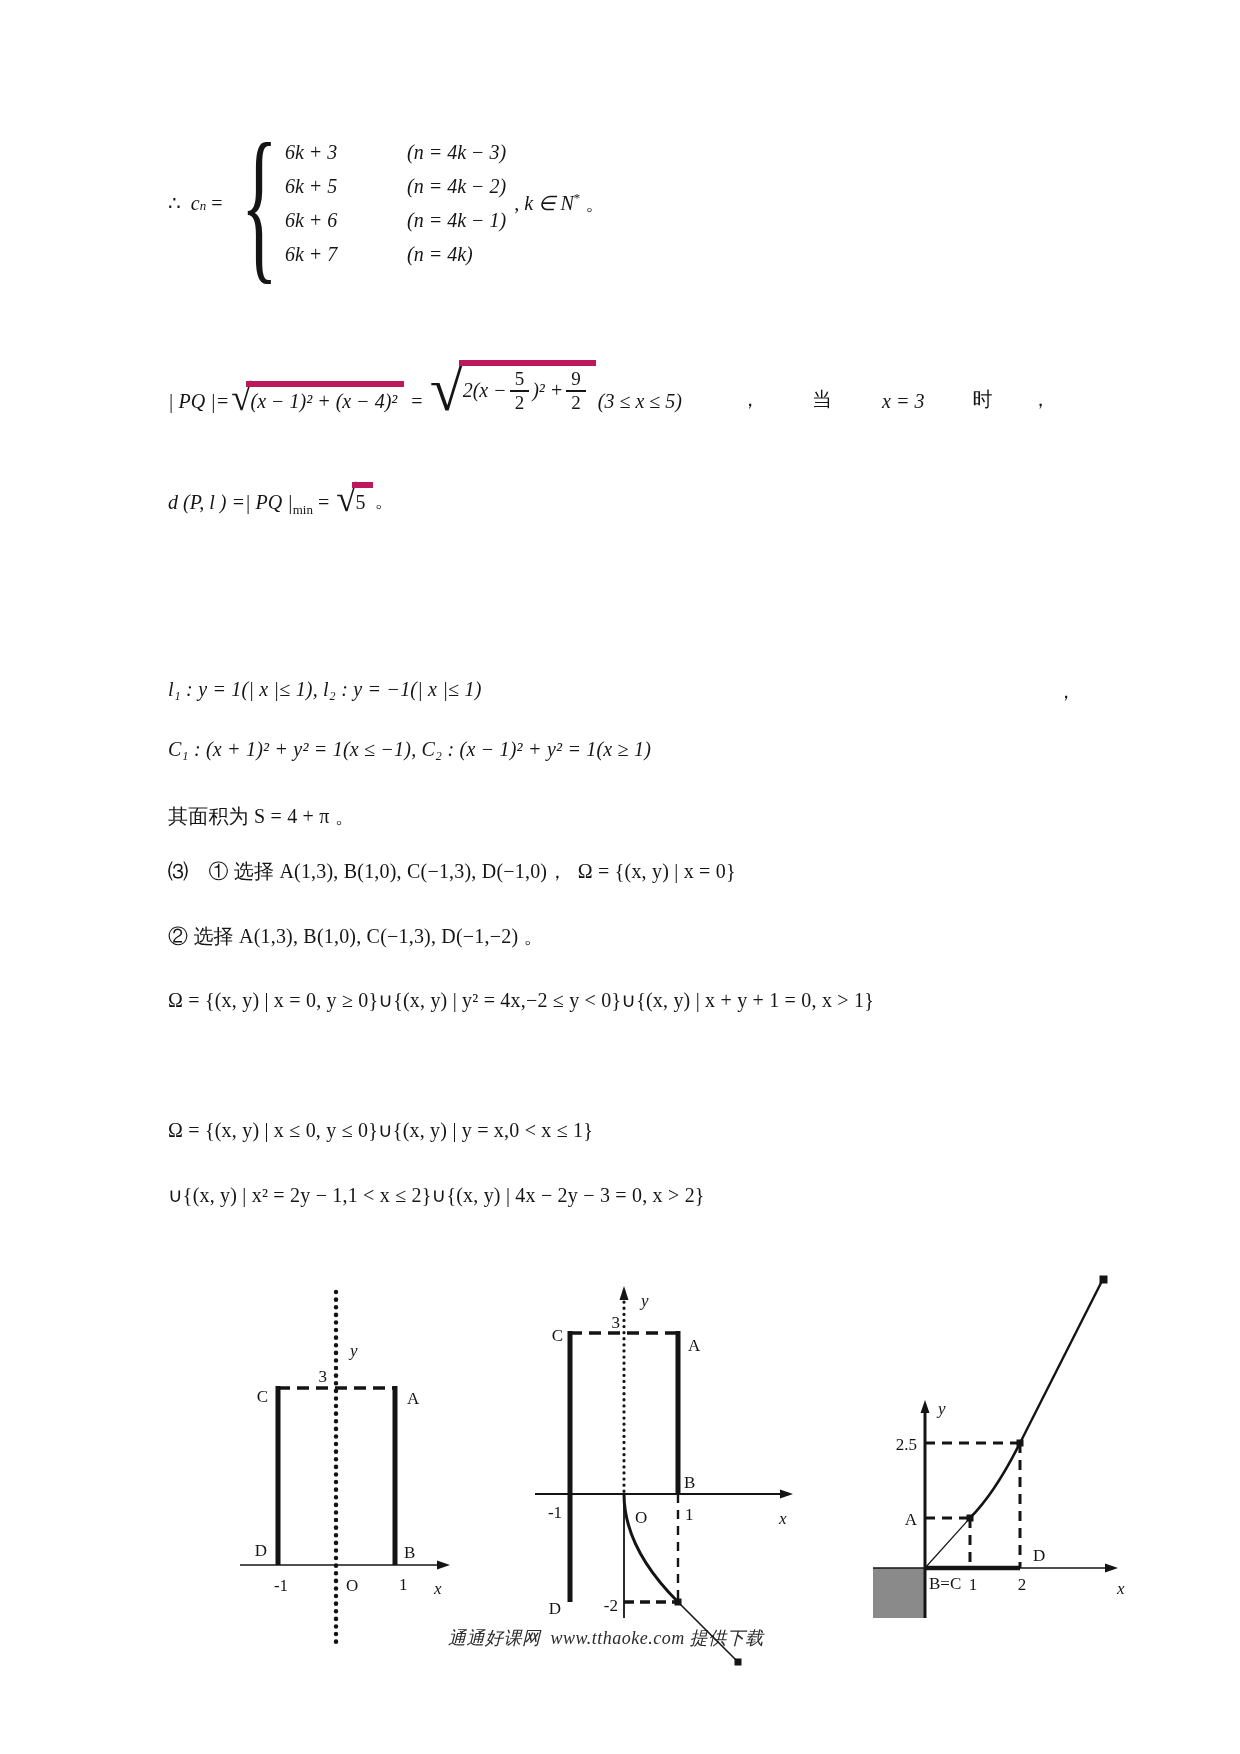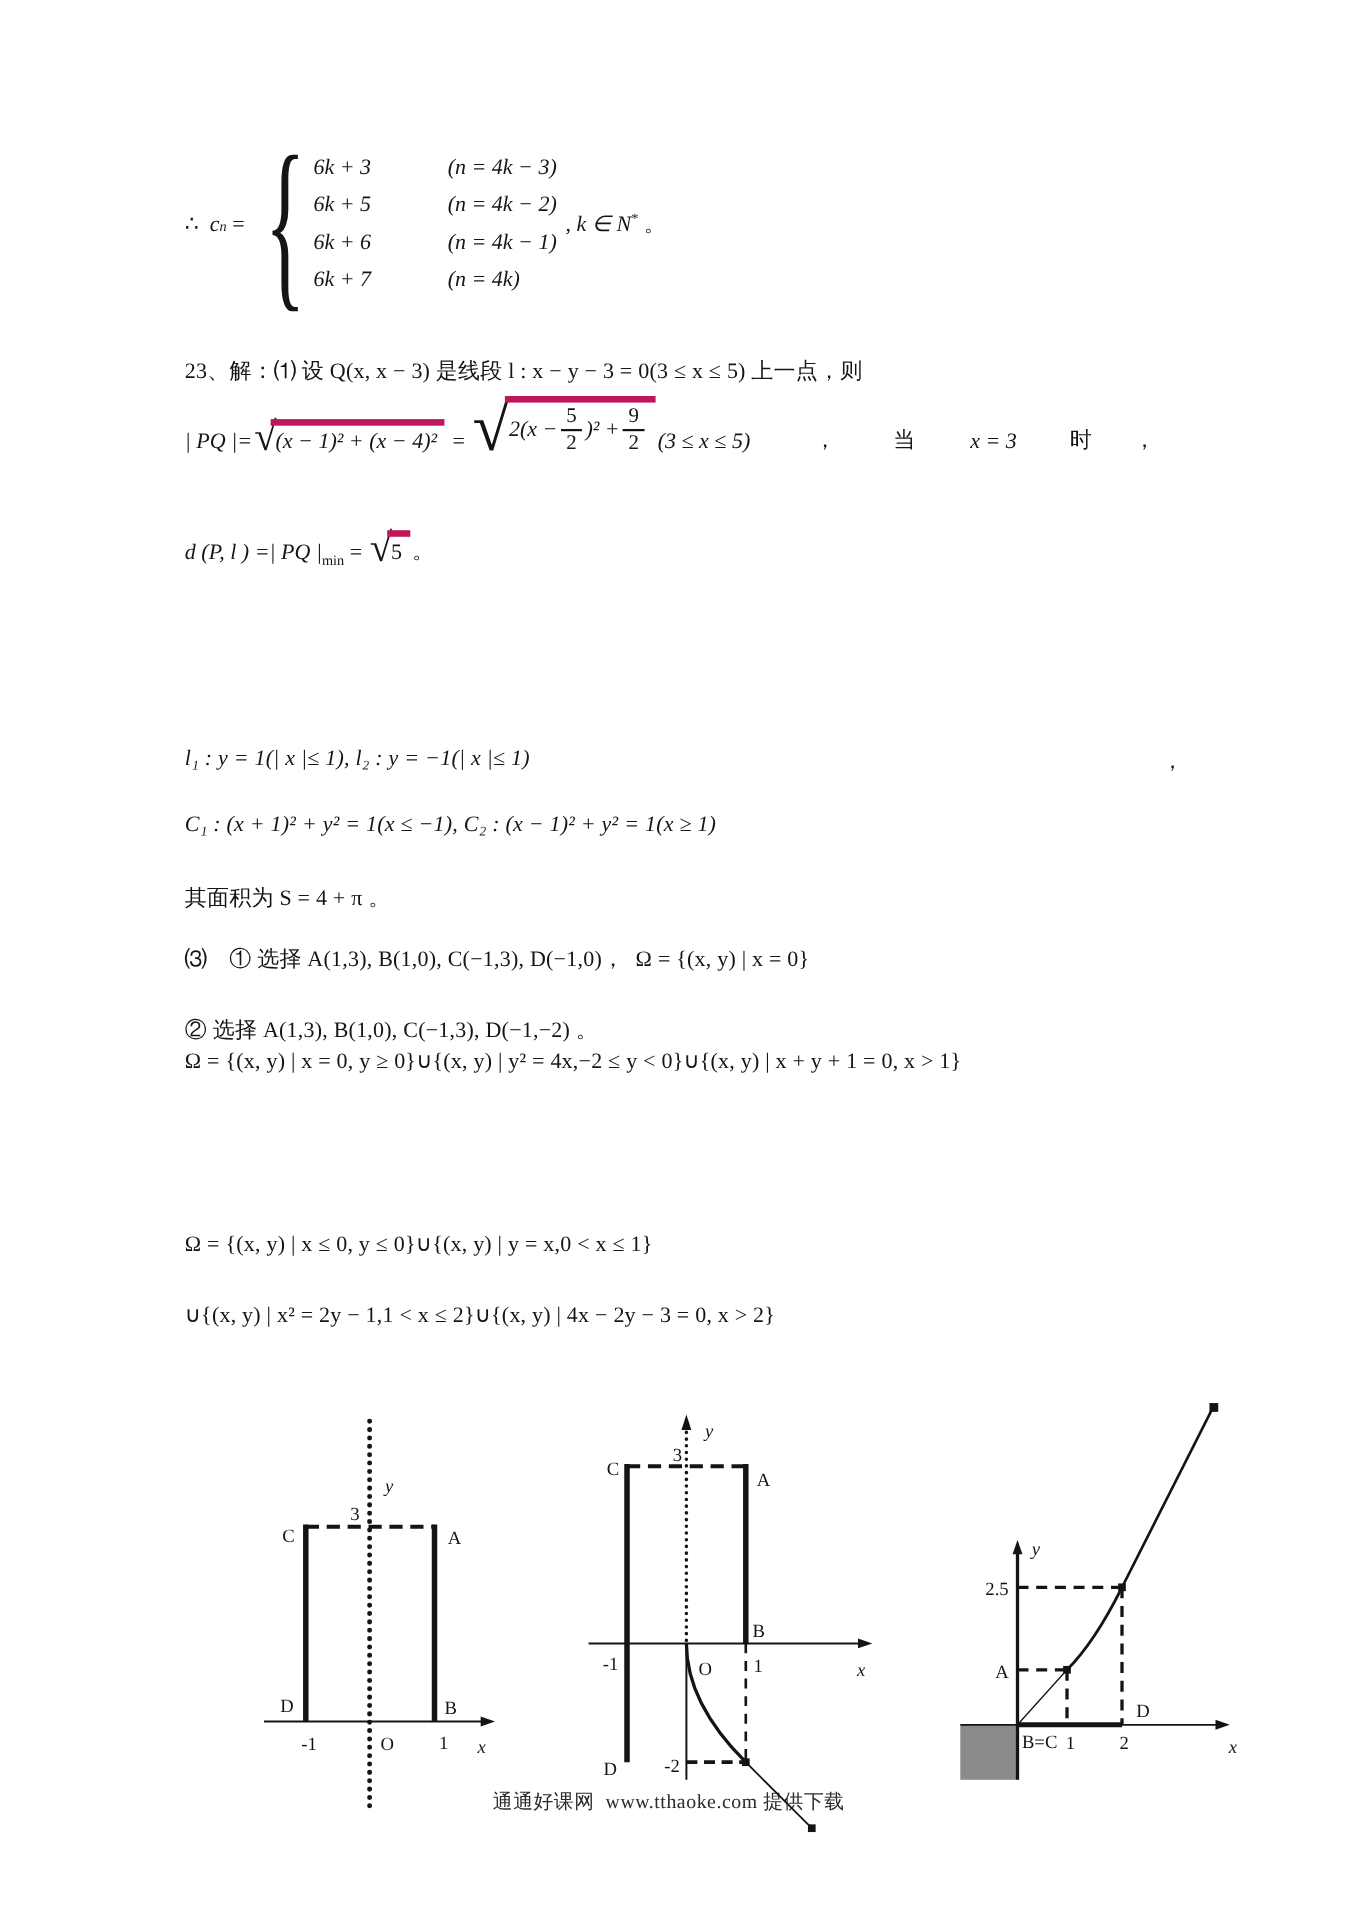--- a/index.html
+++ b/index.html
@@ -33,21 +33,21 @@
   .sqrt.tall .sign { font-size:3.1em; line-height:0.78; }
   .sqrt .bar {
     border-top:6px solid #be185d; padding:3px 7px 0 4px; margin-left:-5px;
     display:inline-flex; align-items:center; white-space:pre;
   }
   .frac { display:inline-flex; flex-direction:column; align-items:center; line-height:1.05; font-size:19px; margin:0 3px; }
   .frac .num { border-bottom:2px solid #151515; padding:0 5px 1px; }
   .frac .den { padding-top:1px; }
   .sub-min { font-size:13px; align-self:flex-end; margin-bottom:-4px; }
 
-  .footer { font-size:18px; color:#2b2b2b; white-space:pre; letter-spacing:0.5px; }
+  .footer { font-size:18px; color:#2b2b2b; white-space:pre; letter-spacing:0.5px;font-style:italic; }
 
   svg text { font-family:"Liberation Serif", serif; font-size:17px; fill:#141414; }
   svg text.ital { font-style:italic; }
 </style>
 </head>
 <body>
 
 <div class="page">
 
   <div class="abs cases" style="left:168px; top:128px;">
@@ -59,21 +59,20 @@
       <span>6k + 5</span>
         <span>(n = 4k − 2)</span>
       <span>6k + 6</span>
         <span>(n = 4k − 1)</span>
       <span>6k + 7</span>
         <span>(n = 4k)</span>
     </div>
     <span class="tail"><span class="it">, k ∈ N</span><sup>*</sup><span> 。</span></span>
   </div>
 
-  <div class="abs mline" style="left:168px; top:324px;">23、解：⑴ 设 Q(x, x − 3) 是线段 l : x − y − 3 = 0(3 ≤ x ≤ 5) 上一点，则</div>
 
   <div class="abs pq-row" style="left:168px; top:360px;">
     <span class="it">| PQ |=</span>
     <span class="sqrt"><span class="sign">√</span><span class="bar it">(x − 1)² + (x − 4)²</span></span>
     <span> = </span>
     <span class="sqrt tall"><span class="sign">√</span><span class="bar"><span class="it">2(x −</span><span class="frac"><span class="num">5</span><span class="den">2</span></span><span class="it">)² +</span><span class="frac"><span class="num">9</span><span class="den">2</span></span></span></span>
     <span class="it">(3 ≤ x ≤ 5)</span>
     <span style="margin-left:58px;">，</span>
     <span style="margin-left:52px;">当</span>
     <span class="it" style="margin-left:50px;">x = 3</span>
@@ -88,21 +87,21 @@
     <span class="sqrt"><span class="sign">√</span><span class="bar">5</span></span>
     <span>。</span>
   </div>
 
   <div class="abs mline it" style="left:168px; top:678px;">l₁ : y = 1(| x |≤ 1), l₂ : y = −1(| x |≤ 1)</div>
   <div class="abs mline" style="left:1056px; top:678px;">，</div>
   <div class="abs mline it" style="left:168px; top:738px;">C₁ : (x + 1)² + y² = 1(x ≤ −1), C₂ : (x − 1)² + y² = 1(x ≥ 1)</div>
   <div class="abs mline" style="left:168px; top:803px;">其面积为 S = 4 + π 。</div>
   <div class="abs mline" style="left:168px; top:858px;">⑶　① 选择 A(1,3), B(1,0), C(−1,3), D(−1,0)，  Ω = {(x, y) | x = 0}</div>
   <div class="abs mline" style="left:168px; top:923px;">② 选择 A(1,3), B(1,0), C(−1,3), D(−1,−2) 。</div>
-  <div class="abs mline" style="left:168px; top:952px;">Ω = {(x, y) | x = 0, y ≥ 0}∪{(x, y) | y² = 4x,−2 ≤ y &lt; 0}∪{(x, y) | x + y + 1 = 0, x &gt; 1}</div>
+  <div class="abs mline" style="left:168px; top:988px;">Ω = {(x, y) | x = 0, y ≥ 0}∪{(x, y) | y² = 4x,−2 ≤ y &lt; 0}∪{(x, y) | x + y + 1 = 0, x &gt; 1}</div>
   <div class="abs mline" style="left:168px; top:1118px;text-align:right;">Ω = {(x, y) | x ≤ 0, y ≤ 0}∪{(x, y) | y = x,0 &lt; x ≤ 1}</div>
   <div class="abs mline" style="left:168px; top:1183px;">∪{(x, y) | x² = 2y − 1,1 &lt; x ≤ 2}∪{(x, y) | 4x − 2y − 3 = 0, x &gt; 2}</div>
 
   <div class="abs footer" style="left:448px; top:1626px;">通通好课网  www.tthaoke.com 提供下载</div>
 
   <svg class="abs" style="left:215px; top:1278px;" width="240" height="395" viewBox="0 0 240 395">
     <line x1="121" y1="14" x2="121" y2="370" stroke="#141414" stroke-width="4.5" stroke-dasharray="0.1 7.5" stroke-linecap="round"></line>
     <line x1="25" y1="287" x2="225" y2="287" stroke="#141414" stroke-width="1.6"></line>
     <polygon points="235,287 222,282.5 222,291.5" fill="#141414"></polygon>
     <line x1="63" y1="110" x2="180" y2="110" stroke="#141414" stroke-width="3.6" stroke-dasharray="12 7"></line>

